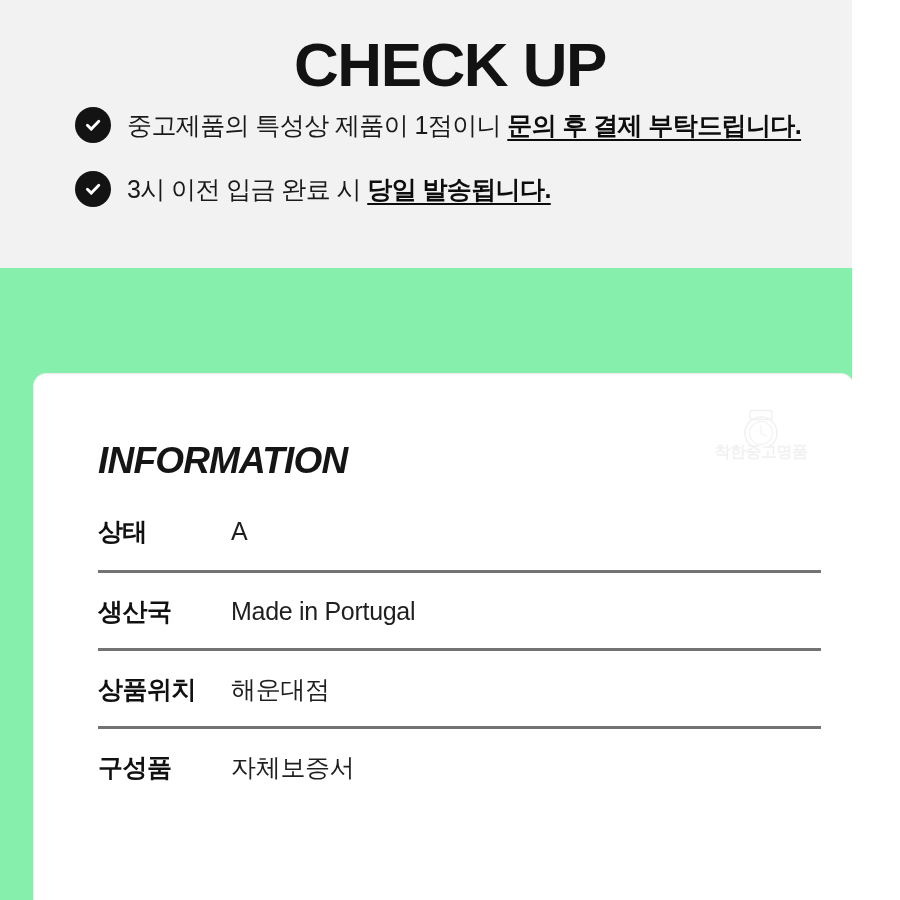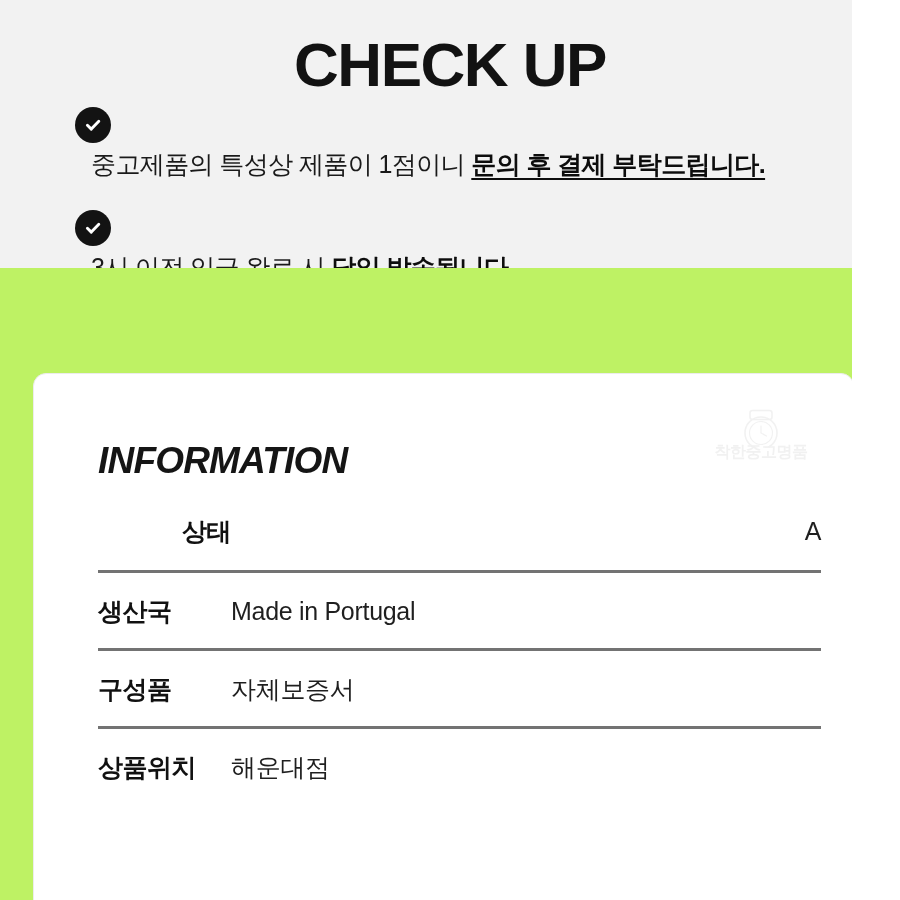--- a/index.html
+++ b/index.html
@@ -12,21 +12,21 @@
     overflow: hidden;
     background: #ffffff;
     font-family: "Liberation Sans", "DejaVu Sans", sans-serif;
     -webkit-font-smoothing: antialiased;
   }
 
   #page {
     position: relative;
     width: 852px;
     height: 900px;
-    background: #bef264;
+    background: #86efac;
     overflow: hidden;
   }
 
   
   .checkup-band {
     position: absolute;
     left: 0;
     top: 0;
     width: 900px;
     height: 268px;
@@ -52,21 +52,20 @@
     position: absolute;
     left: 75px;
     top: 104px;
     width: 800px;
   }
 
   .check-row {
     display: flex;
     align-items: flex-start;
     margin-bottom: 22px;
-    flex-direction: column;
   }
 
   .check-icon {
     flex: 0 0 auto;
     width: 36px;
     height: 36px;
     border-radius: 50%;
     background: #131313;
     display: flex;
     align-items: center;
@@ -156,21 +155,21 @@
     width: 723px;
   }
 
   .info-row {
     display: flex;
     align-items: center;
     height: 78px;
     border-top: 3px solid #737373;
     box-sizing: border-box;
   }
-  .info-row:first-child { border-top: none; text-align: right; }
+  .info-row:first-child { border-top: none; }
 
   .info-label {
     flex: 0 0 auto;
     width: 133px;
     font-size: 25px;
     line-height: 34px;
     font-weight: 700;
     color: #111111;
     letter-spacing: -0.5px;
   }
@@ -241,25 +240,25 @@
         <div class="info-value">A</div>
       </div>
 
       <div class="info-row">
         <div class="info-label">생산국</div>
         <div class="info-value">Made in Portugal</div>
       </div>
 
 
       <div class="info-row">
+        <div class="info-label">상품위치</div>
+        <div class="info-value">해운대점</div>
+      </div>
+
+      <div class="info-row">
         <div class="info-label">구성품</div>
         <div class="info-value">자체보증서</div>
       </div>
 
-      <div class="info-row">
-        <div class="info-label">상품위치</div>
-        <div class="info-value">해운대점</div>
-      </div>
-
     </div>
   </section>
 
 </div>
 
 </body></html>

